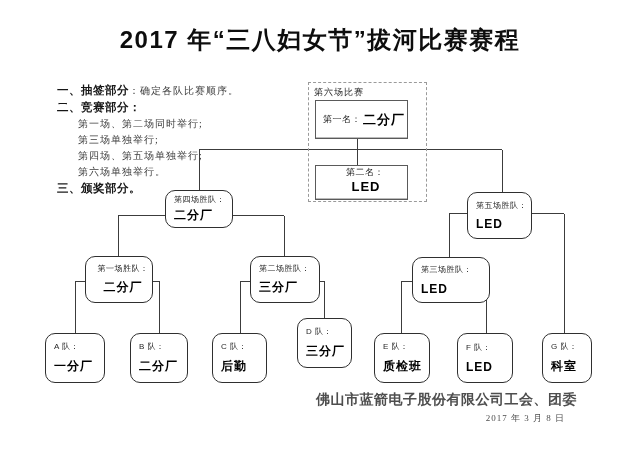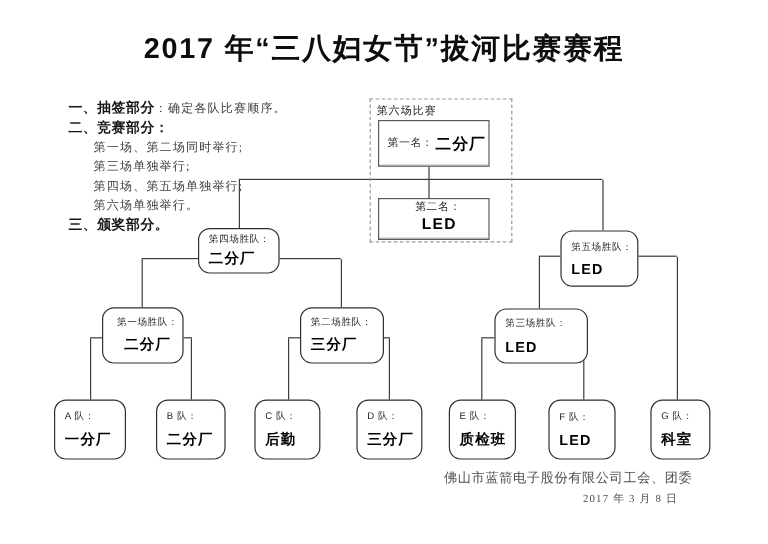--- a/index.html
+++ b/index.html
@@ -35,21 +35,21 @@
   
   .node{
     position:absolute;border:1.2px solid #2f2f2f;border-radius:10px;background:#fff;
     display:flex;flex-direction:column;justify-content:space-evenly;padding-left:8px;box-sizing:border-box;
   }
   .nlabel{font-size:8px;color:#262626;letter-spacing:0.5px;white-space:nowrap;}
   .nteam{font-size:12px;font-weight:700;color:#000;letter-spacing:1px;white-space:nowrap;}
   
   .footer{position:absolute;top:391px;right:63px;text-align:right;
     font-family:"Liberation Serif","DejaVu Serif",serif;color:#4e4e4e;}
-  .footer .org{font-size:11px;letter-spacing:0.5px;}
+  .footer .org{font-size:14px;letter-spacing:0.5px;font-weight:bold;}
   .footer .date{font-size:9px;padding-right:12px;margin-top:3px;letter-spacing:1px;}
 </style>
 </head>
 <body>
 
 <div id="canvas">
 
   <div class="title">2017 年“三八妇女节”拔河比赛赛程</div>
 
   <div class="instr">
@@ -131,21 +131,21 @@
     <span class="nteam">一分厂</span>
   </div>
   <div class="node" style="left:130px;top:333px;width:58px;height:50px;">
     <span class="nlabel">B 队：</span>
     <span class="nteam">二分厂</span>
   </div>
   <div class="node" style="left:212px;top:333px;width:55px;height:50px;">
     <span class="nlabel">C 队：</span>
     <span class="nteam">后勤</span>
   </div>
-  <div class="node" style="left:297px;top:333px;width:55px;height:50px;">
+  <div class="node" style="left:297px;top:318px;width:55px;height:50px;">
     <span class="nlabel">D 队：</span>
     <span class="nteam">三分厂</span>
   </div>
   <div class="node" style="left:374px;top:333px;width:56px;height:50px;">
     <span class="nlabel">E 队：</span>
     <span class="nteam">质检班</span>
   </div>
   <div class="node" style="left:457px;top:333px;width:56px;height:50px;">
     <span class="nlabel">F 队：</span>
     <span class="nteam">LED</span>

